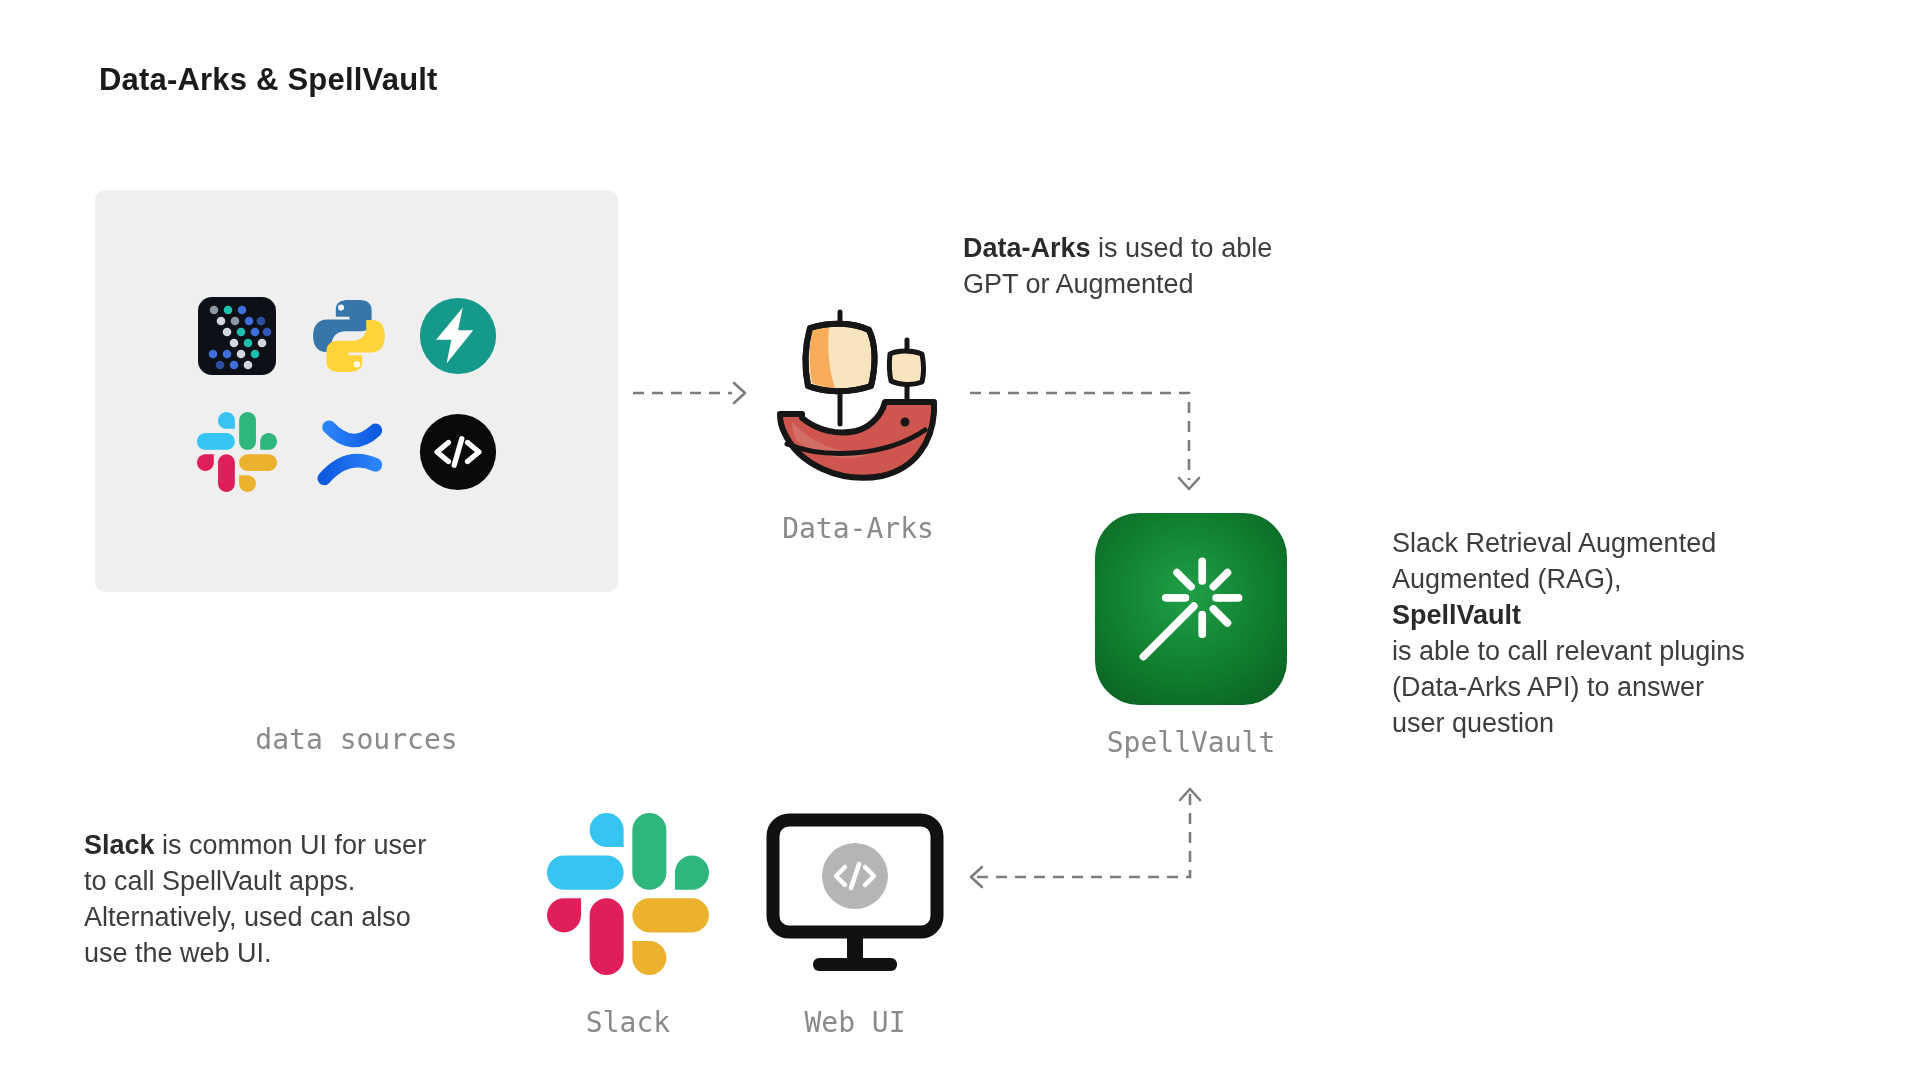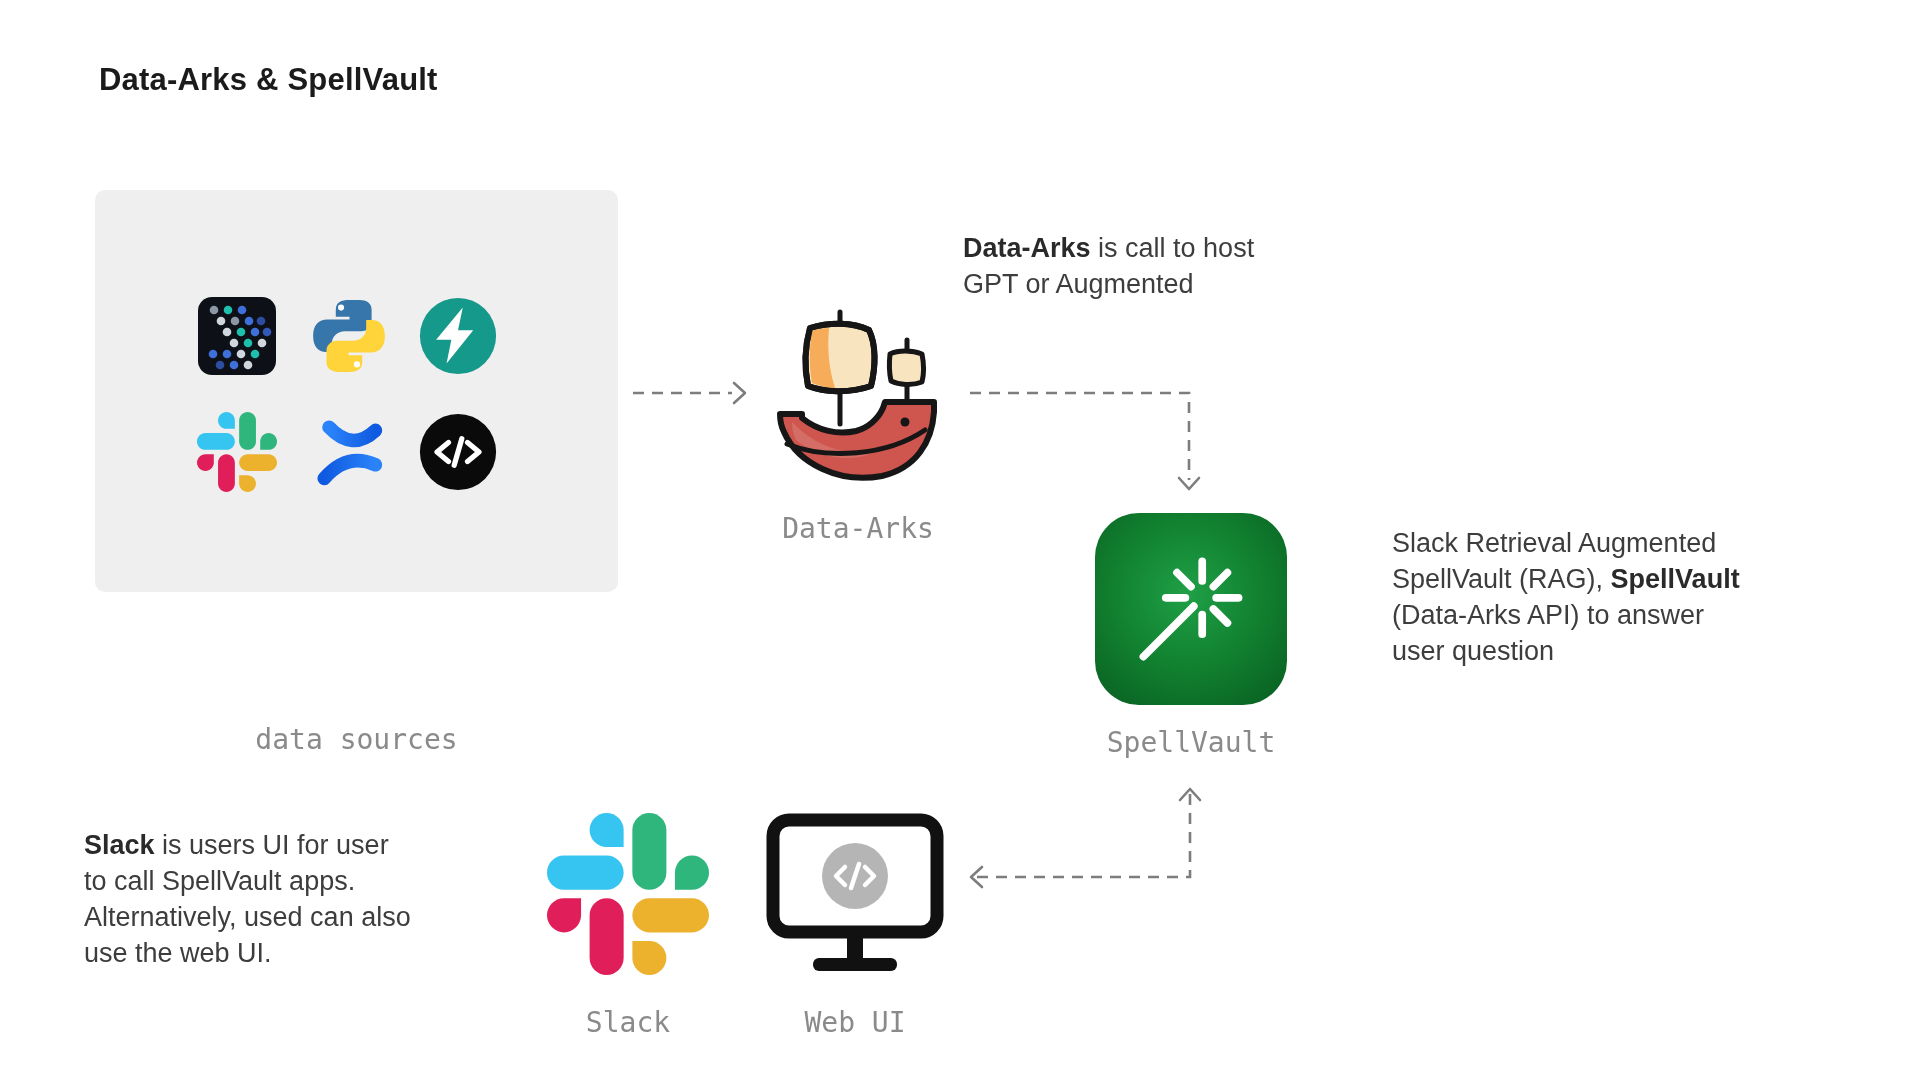--- a/index.html
+++ b/index.html
@@ -120,21 +120,21 @@
       <path d="M118,52 C126,48 140,48 150,52 C152,62 152,72 150,80 C140,84 127,83 119,79 C117,70 117,61 118,52 Z" fill="#f9e4c0" stroke-width="5"></path>
       <path d="M8,112 H30 V116 C46,129 66,133 84,129 C96,126 106,117 111,106 L113,100 H162 V110 C160,140 144,166 110,174 C68,182 26,162 12,130 C9,124 8,118 8,112 Z" fill="#ce564e" stroke-width="6"></path>
       <path d="M20,120 C40,142 72,154 100,151 C80,161 45,156 24,138 C21,132 20,126 20,120 Z" fill="#ffffff" opacity="0.14" stroke="none"></path>
       <path d="M15,142 C55,158 115,154 153,128" fill="none" stroke-width="5"></path>
       <circle cx="133" cy="120" r="4.5" fill="#161616" stroke="none"></circle>
     </g>
   </svg>
   <div class="mono" style="left:772px;top:512px;width:172px">Data-Arks</div>
 
   <div class="note" style="left:963px;top:230px">
-      <div><span class="b">Data-Arks</span><span> is call to host</span></div>
+      <div><span class="b">Data-Arks</span><span> is used to able</span></div>
       <div><span>GPT or Augmented</span></div>
     </div>
 
   <svg class="arrow" style="left:965px;top:380px" width="245" height="130" viewBox="0 0 245 130">
     <polyline points="5,13 224,13 224,100" fill="none" stroke="#7d7d7d" stroke-width="2.6" stroke-dasharray="11 8"></polyline>
     <polyline points="214,98 224,109 234,98" fill="none" stroke="#7d7d7d" stroke-width="2.6" stroke-linecap="round" stroke-linejoin="round"></polyline>
   </svg>
 
   <div class="sv-app">
     <svg width="140" height="140" viewBox="0 0 100 100">
@@ -147,27 +147,28 @@
         <line x1="58" y1="54" x2="58" y2="68"></line>
         <line x1="46" y1="42" x2="32" y2="42"></line>
         <line x1="50" y1="34" x2="40" y2="24"></line>
       </g>
     </svg>
   </div>
   <div class="mono" style="left:1095px;top:726px;width:192px">SpellVault</div>
 
   <div class="note" style="left:1392px;top:525px">
       <div><span>Slack Retrieval Augmented</span></div>
-      <div><span>SpellVault (RAG), </span><span class="b">SpellVault</span></div>
+      <div><span>Augmented (RAG), </span><span class="b">SpellVault</span></div>
+      <div><span>is able to call relevant plugins</span></div>
       <div><span>(Data-Arks API) to answer</span></div>
       <div><span>user question</span></div>
     </div>
 
   <div class="note" style="left:84px;top:827px">
-      <div><span class="b">Slack</span><span> is users UI for user</span></div>
+      <div><span class="b">Slack</span><span> is common UI for user</span></div>
       <div><span>to call SpellVault apps.</span></div>
       <div><span>Alternatively, used can also</span></div>
       <div><span>use the web UI.</span></div>
     </div>
 
   <svg class="icon" style="left:547px;top:813px" width="162" height="162" viewBox="0 0 122.8 122.8">
     <path d="M25.8 77.6c0 7.1-5.8 12.9-12.9 12.9S0 84.7 0 77.6s5.8-12.9 12.9-12.9h12.9v12.9z" fill="#E01E5A"></path>
     <path d="M32.3 77.6c0-7.1 5.8-12.9 12.9-12.9s12.9 5.8 12.9 12.9v32.3c0 7.1-5.8 12.9-12.9 12.9s-12.9-5.8-12.9-12.9V77.6z" fill="#E01E5A"></path>
     <path d="M45.2 25.8c-7.1 0-12.9-5.8-12.9-12.9S38.1 0 45.2 0s12.9 5.8 12.9 12.9v12.9H45.2z" fill="#36C5F0"></path>
     <path d="M45.2 32.3c7.1 0 12.9 5.8 12.9 12.9s-5.8 12.9-12.9 12.9H12.9C5.8 58.1 0 52.3 0 45.2s5.8-12.9 12.9-12.9h32.3z" fill="#36C5F0"></path>

